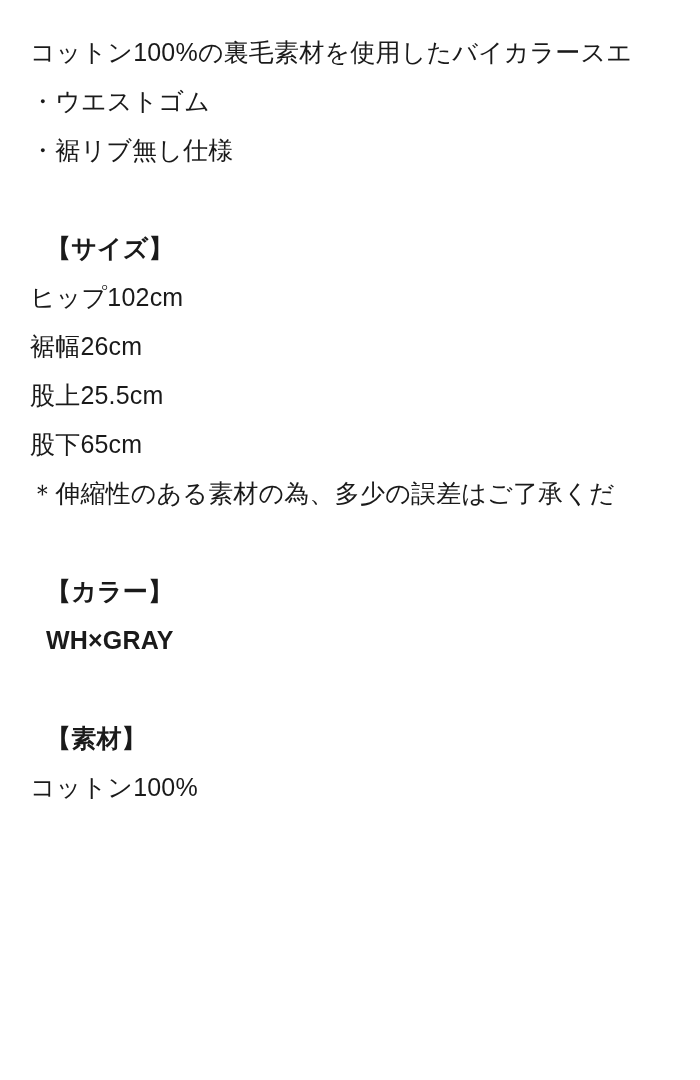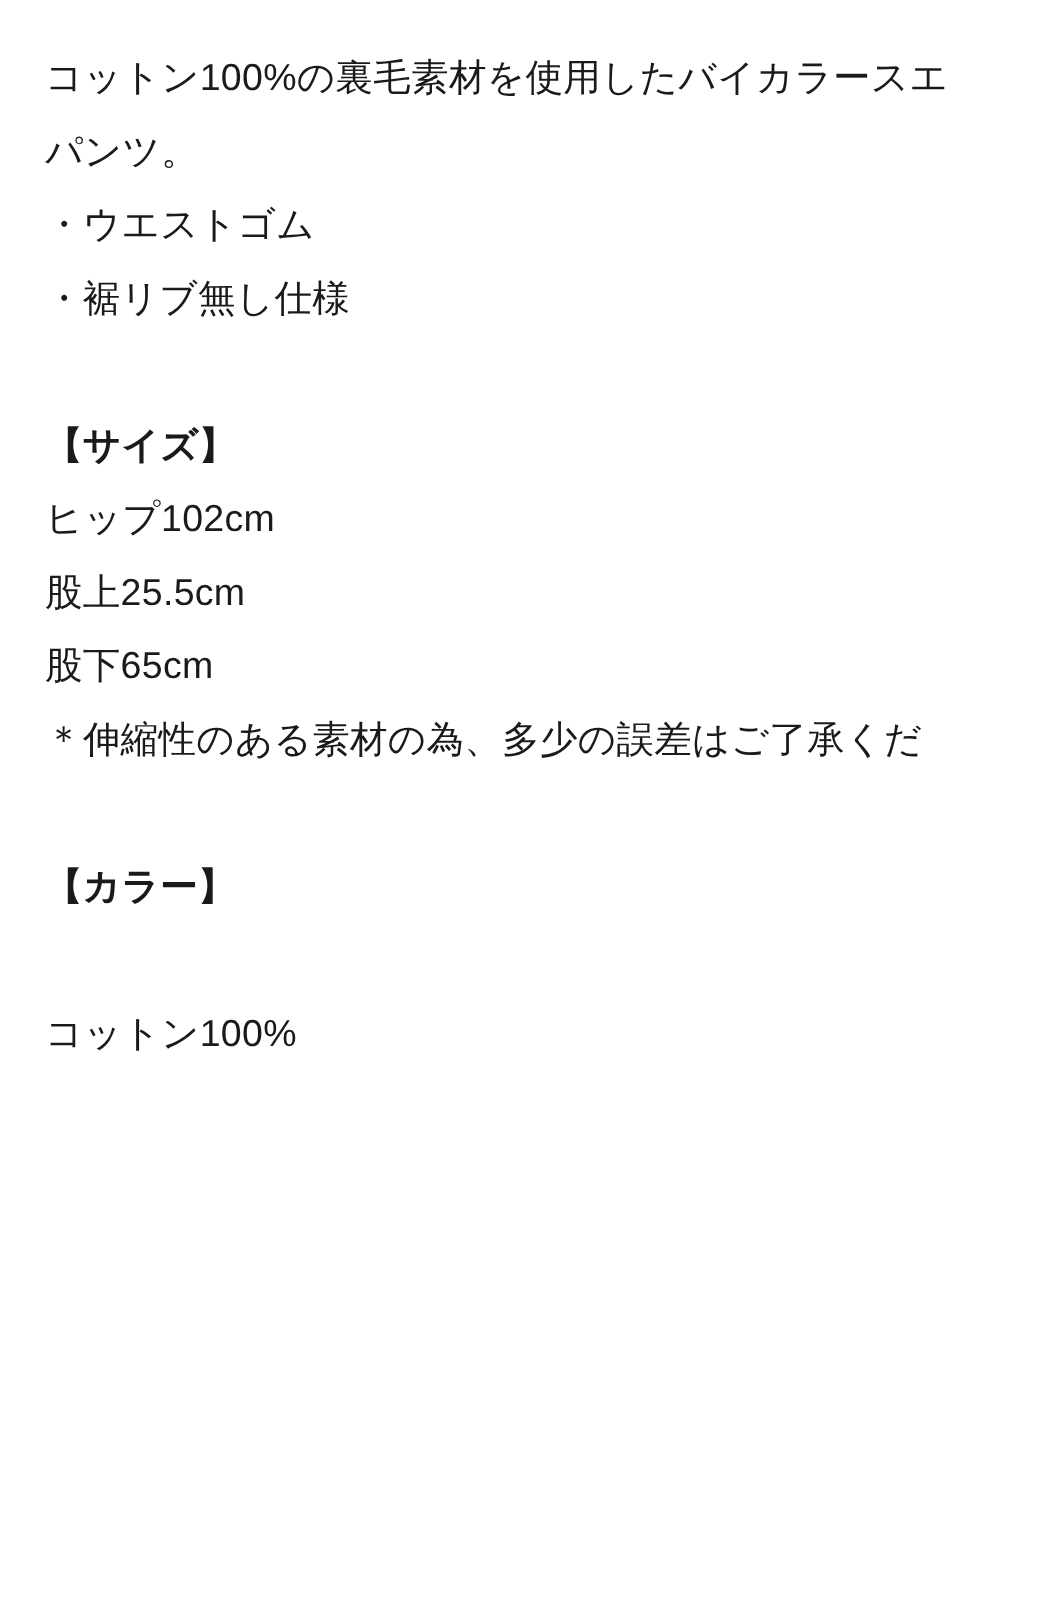--- a/index.html
+++ b/index.html
@@ -25,48 +25,51 @@
   }
   .line {
     font-size: 25px;
     line-height: 49px;
     letter-spacing: 0.2px;
     white-space: nowrap;
     font-weight: 400;
   }
   .line.bold {
     font-weight: 700;
+    margin-left: 16px;
   }
   .spacer {
     height: 49px;
   }
 </style>
 </head>
 <body>
 
 <div class="page">
   <div id="doc-body">
       <div>
         <div class="line">コットン100%の裏毛素材を使用したバイカラースエ</div>
-        <div class="line">パンツ。</div>
       </div>
       <div>
         <div class="line">・ウエストゴム</div>
         <div class="line">・裾リブ無し仕様</div>
       </div>
       <div class="spacer"></div>
       <div>
         <div class="line bold">【サイズ】</div>
         <div class="line">ヒップ102cm</div>
+        <div class="line">裾幅26cm</div>
         <div class="line">股上25.5cm</div>
         <div class="line">股下65cm</div>
         <div class="line">＊伸縮性のある素材の為、多少の誤差はご了承くだ</div>
       </div>
       <div class="spacer"></div>
       <div>
         <div class="line bold">【カラー】</div>
+        <div class="line bold">WH×GRAY</div>
       </div>
       <div class="spacer"></div>
       <div>
+        <div class="line bold">【素材】</div>
         <div class="line">コットン100%</div>
       </div>
     </div>
 </div>
 
 </body></html>

